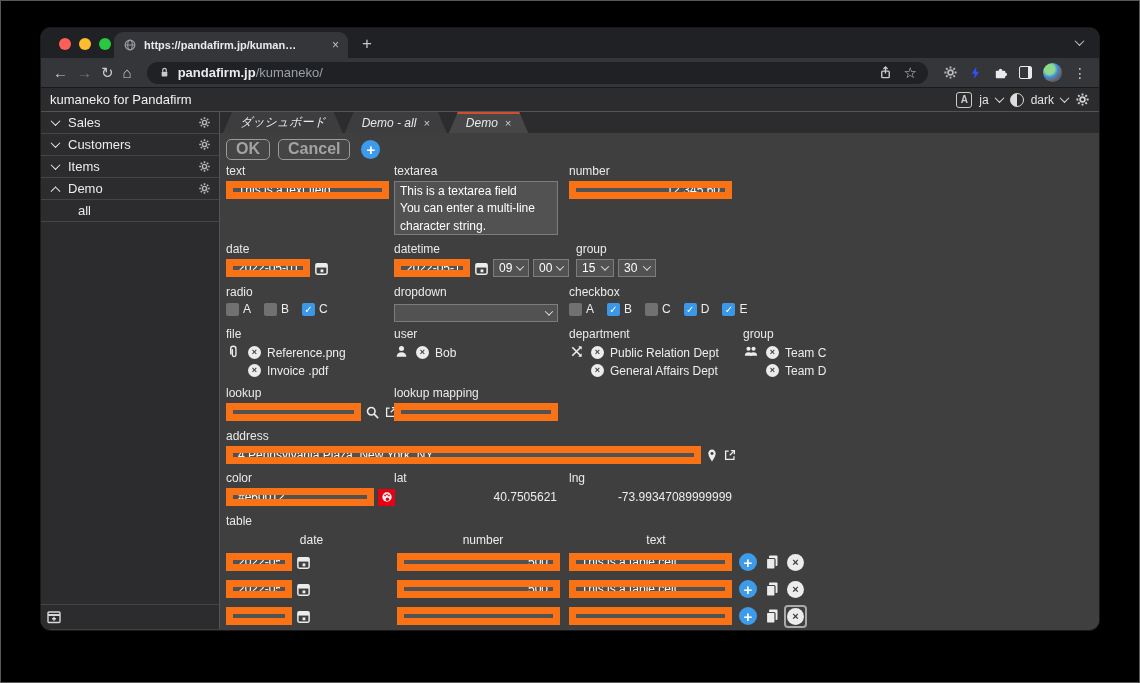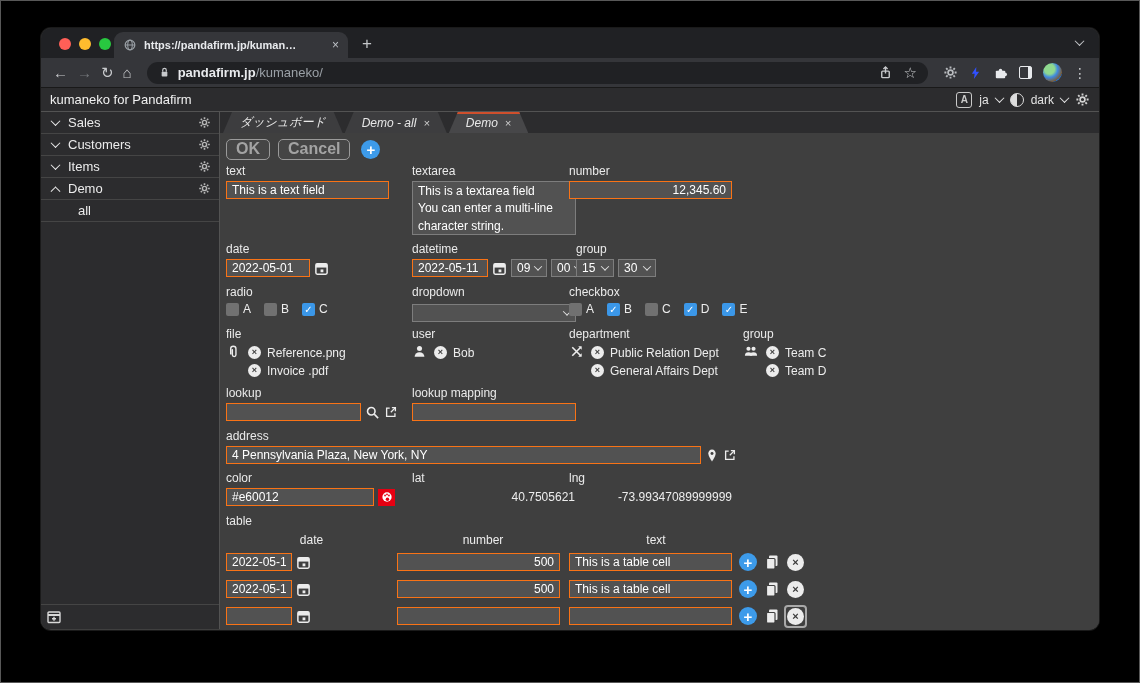--- a/index.html
+++ b/index.html
@@ -49,23 +49,23 @@
   .content{flex:1;background:#3f3f3f;position:relative;padding:5px 0 0 6px;font-size:12px;color:#ededed;}
   .scrollthumb{position:absolute;top:25px;right:1px;width:5px;height:286px;background:#9b9b9b;border-radius:3px;}
   .more{position:absolute;top:33px;right:12px;color:#fff;font-size:16px;letter-spacing:1px;line-height:1;}
   
   .btnrow{display:flex;align-items:center;gap:8px;height:22px;}
   .btn{height:19px;padding:0 9px;border:1px solid #9a9a9a;border-radius:5px;background:#454545;color:#a3a3a3;font-size:16px;font-weight:700;display:inline-flex;align-items:center;}
   .pluscirc{width:19px;height:19px;border-radius:50%;background:#3d9bea;color:#fff;font-size:15px;font-weight:700;display:inline-flex;align-items:center;justify-content:center;margin-left:3px;line-height:1;}
   
   .row{position:relative;}
   .g{position:absolute;top:0;}
-  .g1{left:0}.g2{left:186px}.g3{left:343px}.g4{left:517px}
+  .g1{left:0}.g2{left:168px}.g3{left:343px}.g4{left:517px}
   .flabel{display:block;height:15px;margin-bottom:2px;color:#eaeaea;}
-  .inp{height:18px;background:#525252;border:1px solid #f97316;color:#fff;font-size:12px;padding:0 5px;box-sizing:border-box;font-family:inherit;}
+  .inp{height:18px;background:#525252;border:7px solid #f97316;color:#fff;font-size:12px;padding:0 5px;box-sizing:border-box;font-family:inherit;}
   .inp.right{text-align:right;}
   .tarea{width:164px;height:54px;background:#525252;border:1px solid #7d7d7d;color:#fff;padding:1px 5px;box-sizing:border-box;white-space:pre-line;line-height:1.45;}
   .inline{display:flex;align-items:center;gap:4px;}
   .sel{height:18px;background:#525252;border:1px solid #7d7d7d;display:inline-flex;align-items:center;justify-content:space-between;padding:0 5px;box-sizing:border-box;color:#fff;}
   .sel .chev{width:5px;height:5px;color:#ddd;}
   .opt{display:inline-flex;align-items:center;gap:4px;margin-right:9px;}
   .cbx{width:13px;height:13px;border-radius:2px;background:#717171;display:inline-flex;align-items:center;justify-content:center;font-size:10px;font-weight:700;color:#fff;}
   .cbx.on{background:#3b97e8;}
   .chipline{display:flex;align-items:center;gap:6px;height:17px;margin-bottom:1px;}
   .rm{width:13px;height:13px;min-width:13px;border-radius:50%;background:#ececec;color:#3a3a3a;font-size:9px;font-weight:700;display:inline-flex;align-items:center;justify-content:center;line-height:1;}

